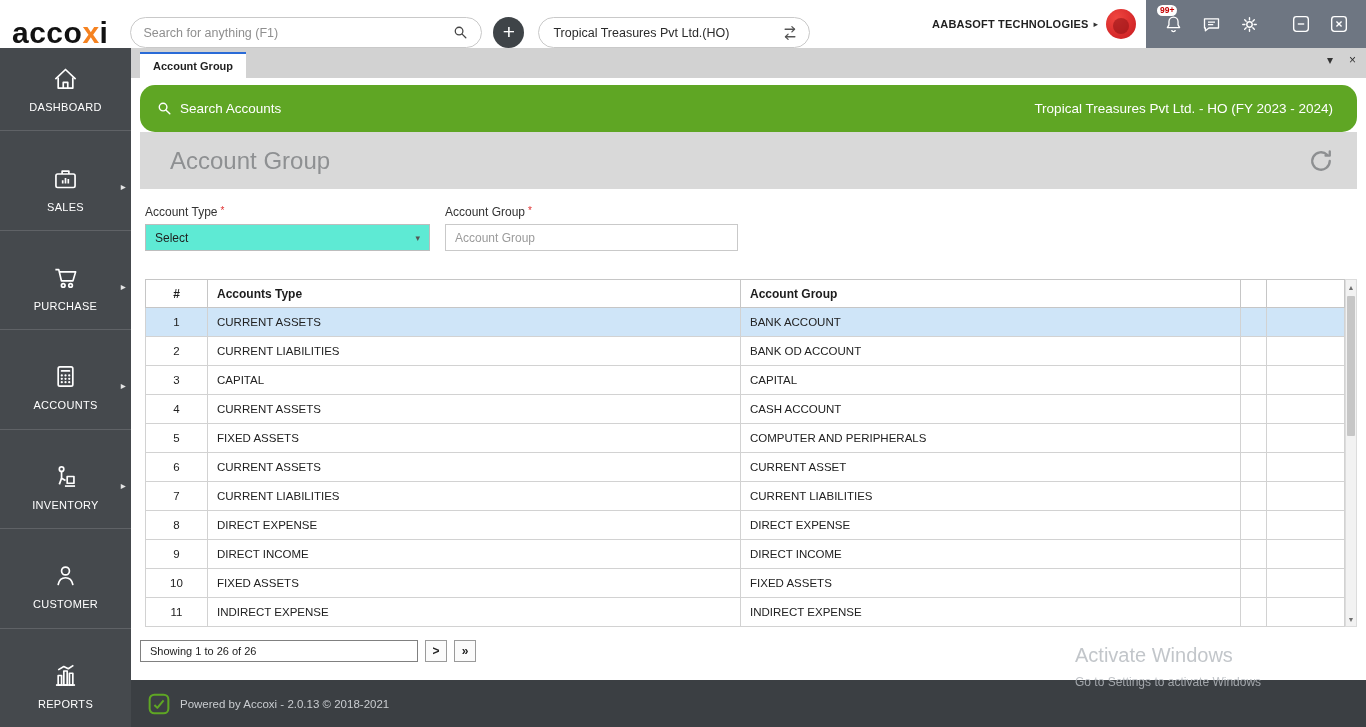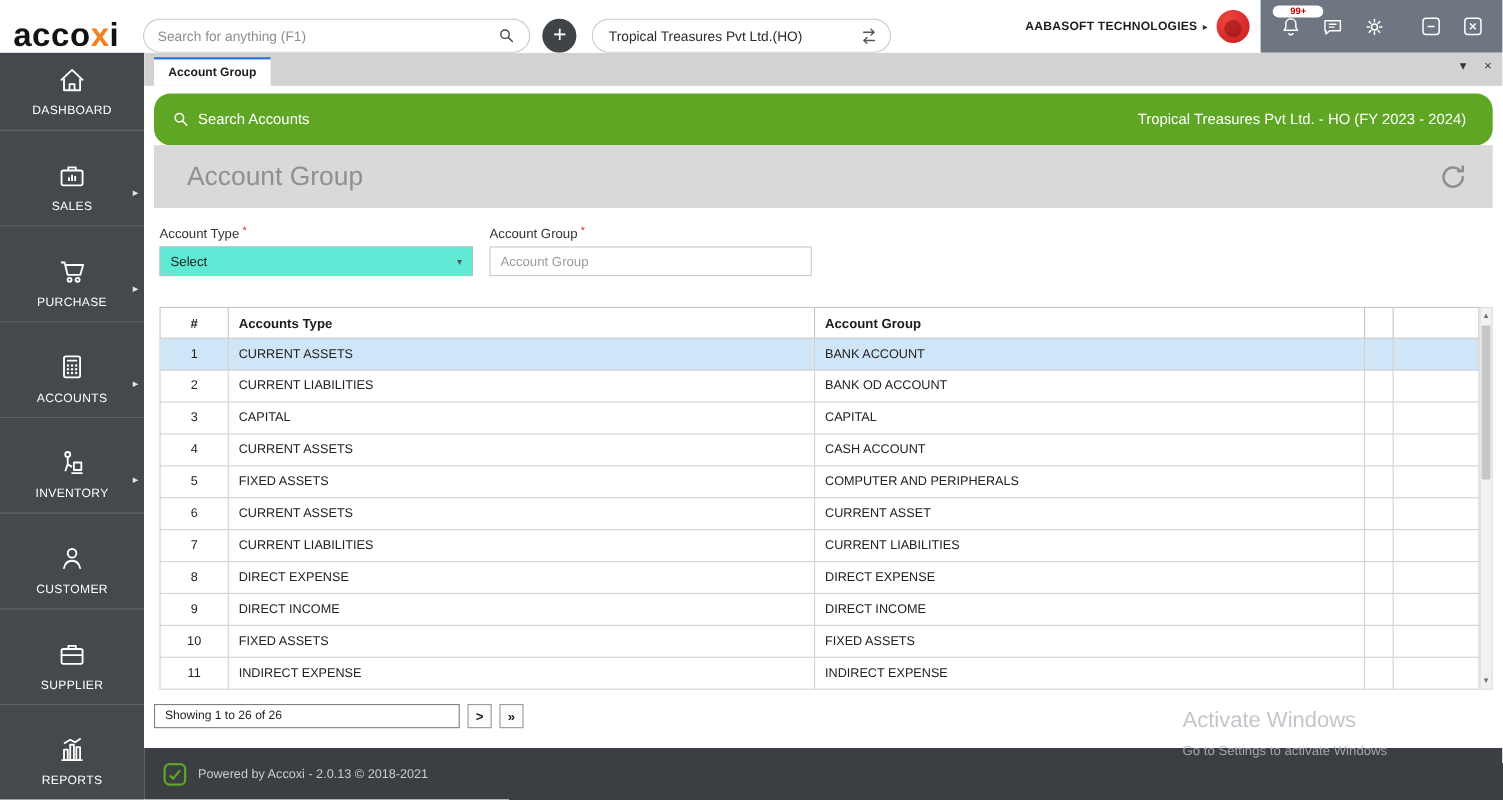--- a/index.html
+++ b/index.html
@@ -17,21 +17,21 @@
   .plus-btn { width:31px; height:31px; border-radius:50%; background:#3f4448; color:#fff; font-size:21px; line-height:1; display:flex; align-items:center; justify-content:center; margin-left:11px; border:none; cursor:pointer; padding-bottom:2px; }
   .company-pill { width:272px; margin-left:14px; padding:0 10px 0 14px; justify-content:space-between; }
   .company-pill .ctext { font-size:12.5px; color:#2b2b2b; }
   .top-right { margin-left:auto; display:flex; align-items:center; height:48px; }
   .org { font-size:11px; font-weight:700; color:#1f1f1f; letter-spacing:.2px; }
   .org-caret { font-size:9px; color:#333; margin:0 8px 0 5px; }
   .avatar { width:30px; height:30px; border-radius:50%; background:radial-gradient(circle at 35% 30%, #f0453f, #c71a1f); margin-right:10px; position:relative; overflow:hidden; }
   .avatar::after { content:""; position:absolute; left:7px; top:9px; width:16px; height:16px; border-radius:50%; background:#8e1014; opacity:.55; }
   .icon-tray { background:#6e7682; height:48px; display:flex; align-items:center; padding:0 8px; }
   .tray-btn { width:38px; height:48px; display:flex; align-items:center; justify-content:center; position:relative; cursor:pointer; }
-  .badge { position:absolute; top:5px; left:3px; background:#fff; color:#c40000; font-size:8.5px; font-weight:700; border-radius:7px; padding:1px 16px; line-height:1; }
+  .badge { position:absolute; top:5px; left:3px; background:#fff; color:#c40000; font-size:8.5px; font-weight:700; border-radius:7px; padding:1px 3px; line-height:1; }
   .win-group { margin-left:14px; display:flex; }
 
   
   .body-row { flex:1; display:flex; min-height:0; }
 
   
   .sidebar { width:131px; background:#45494d; display:flex; flex-direction:column; flex:0 0 131px;gap:16px; }
   .side-item { flex:1; display:flex; flex-direction:column; align-items:center; justify-content:center; gap:9px; color:#fff; font-size:11px; letter-spacing:.3px; border-bottom:1px solid rgba(255,255,255,.14); position:relative; cursor:pointer; }
   .side-item:last-child { border-bottom:none; }
   .side-arrow { position:absolute; right:5px; top:34px; font-size:10px; color:#e4e4e4; }
@@ -244,30 +244,20 @@
         <span class="side-arrow" data-name="chevron-right-icon">▸</span>
       </div>
       <div class="side-item" data-name="sidebar-item-customer">
         <span data-name="person-icon">
             <svg width="27" height="27" viewBox="0 0 24 24" fill="none" stroke="#fff" stroke-width="1.5" stroke-linecap="round">
               <circle cx="12" cy="8" r="3.5"></circle>
               <path d="M5.5 20c.8-4 3.4-6 6.5-6s5.7 2 6.5 6"></path>
             </svg>
           </span>
         <span data-name="sidebar-label">CUSTOMER</span>
-      </div>
-      <div class="side-item" data-name="sidebar-item-supplier">
-        <span data-name="briefcase-icon">
-            <svg width="27" height="27" viewBox="0 0 24 24" fill="none" stroke="#fff" stroke-width="1.5" stroke-linejoin="round">
-              <rect x="3.5" y="8" width="17" height="12" rx="1.5"></rect>
-              <path d="M9 8V5.5h6V8"></path>
-              <path d="M3.5 13h17"></path>
-            </svg>
-          </span>
-        <span data-name="sidebar-label">SUPPLIER</span>
       </div>
       <div class="side-item" data-name="sidebar-item-reports">
         <span data-name="bar-chart-icon">
             <svg width="27" height="27" viewBox="0 0 24 24" fill="none" stroke="#fff" stroke-width="1.5" stroke-linejoin="round">
               <path d="M3.5 20.5h17"></path>
               <rect x="5.5" y="12" width="3" height="8.5"></rect>
               <rect x="10.5" y="8" width="3" height="12.5"></rect>
               <rect x="15.5" y="10" width="3" height="10.5"></rect>
               <path d="M5.5 7l5-3 4 2 4.5-3"></path>
             </svg>

